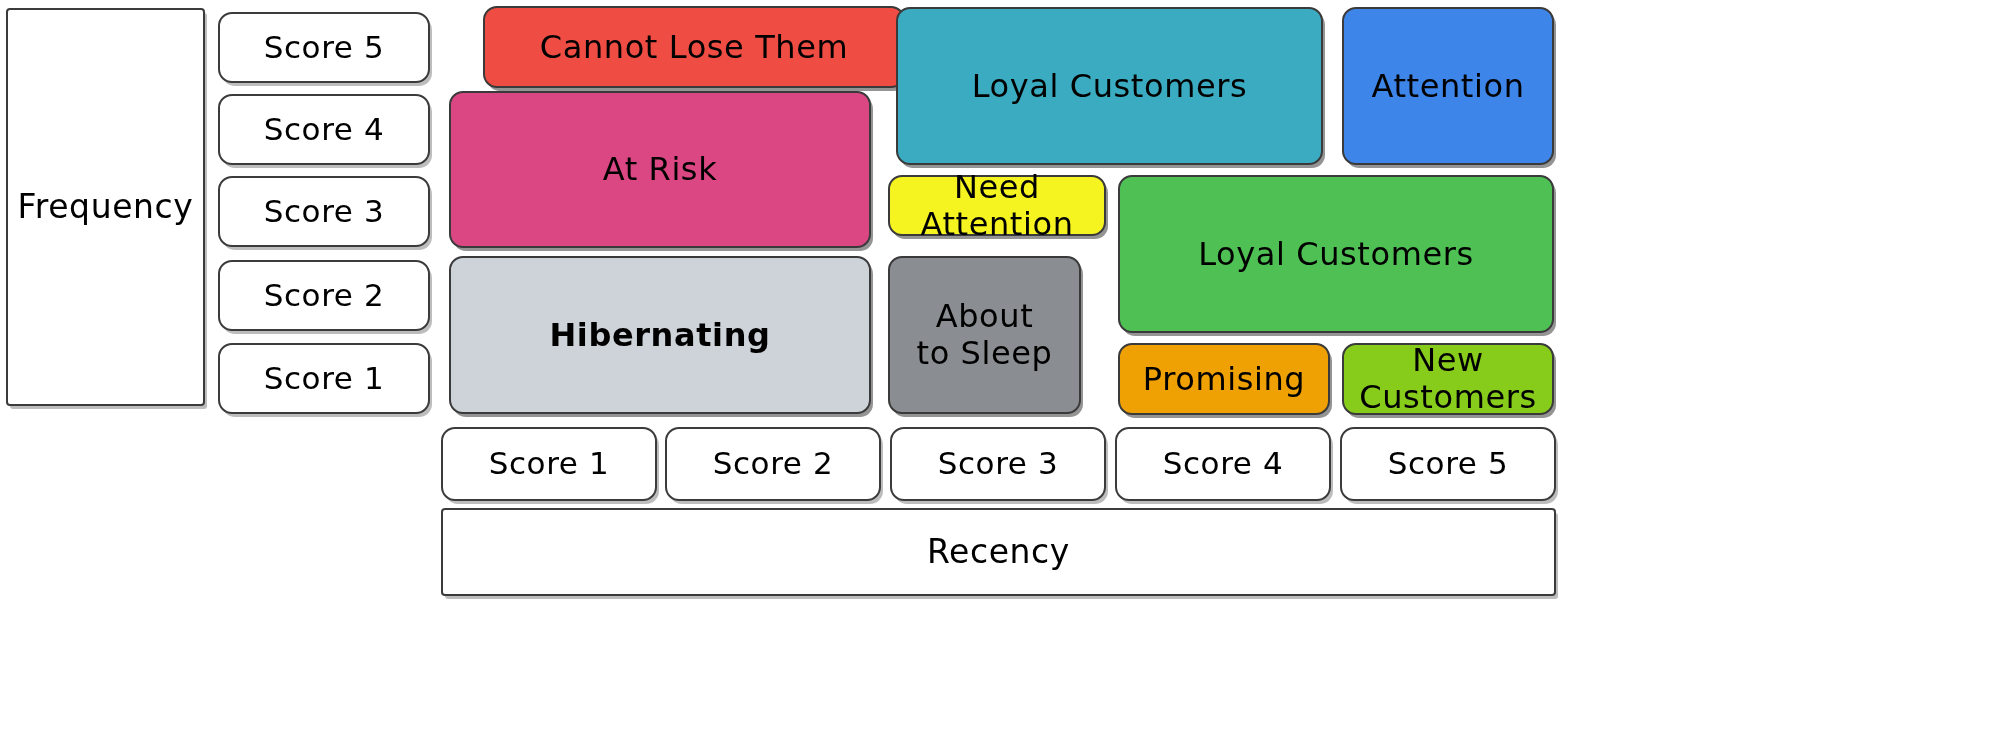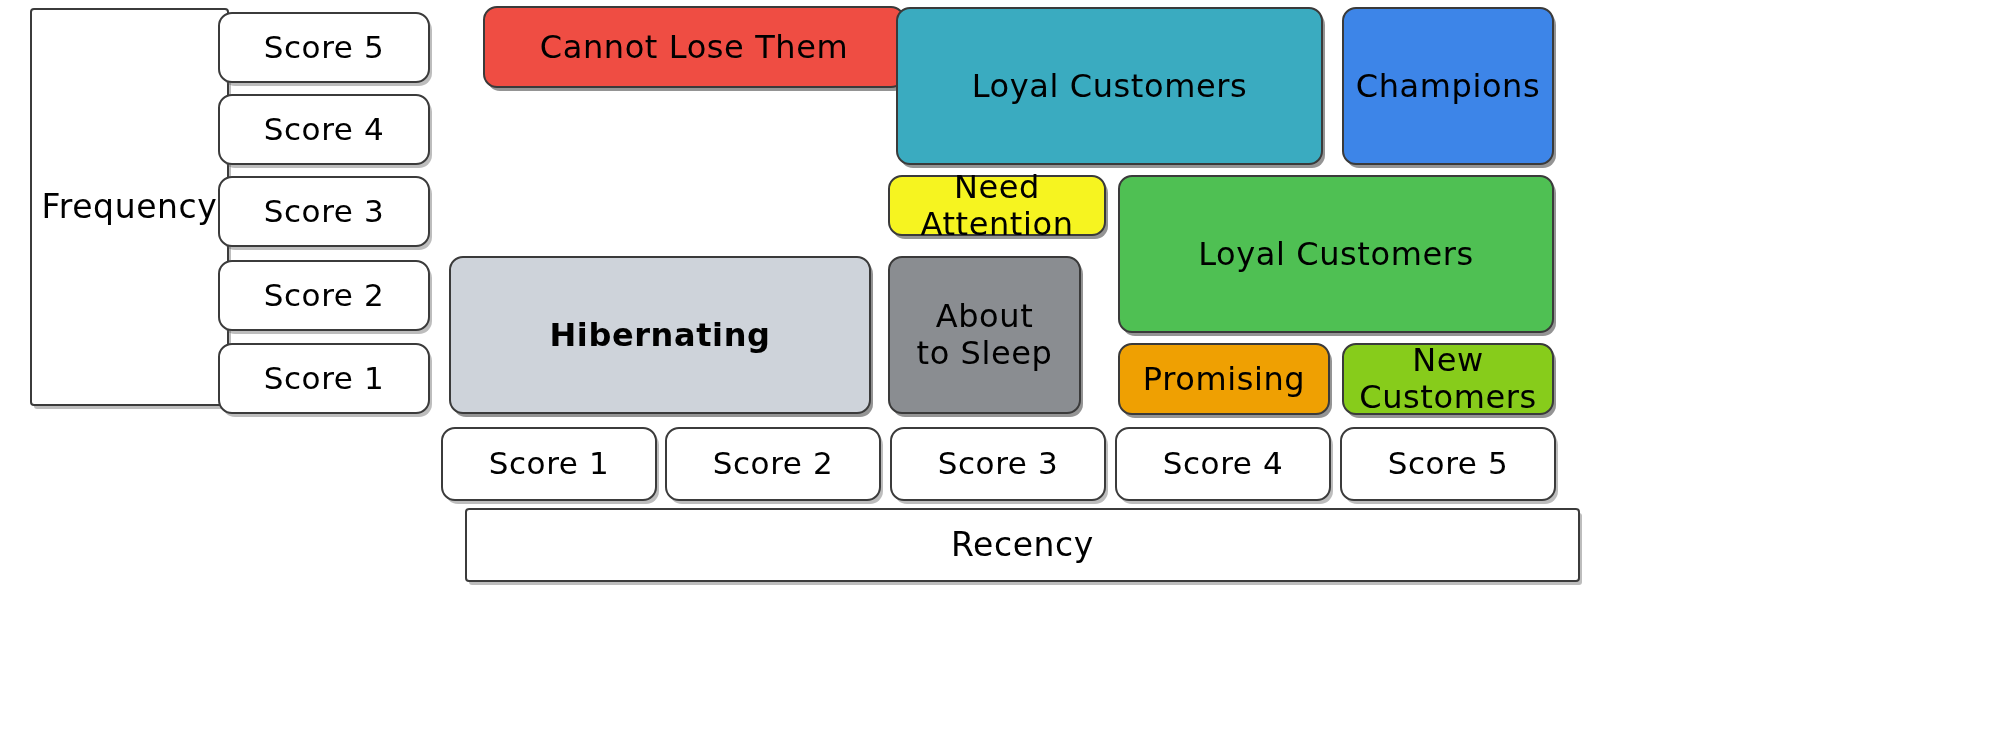--- a/index.html
+++ b/index.html
@@ -48,21 +48,21 @@
   .box.filled {
     border-color: #3a3a3a;
     border-width: 2px;
   }
   .label-axis {
     font-size: 33px;
   }
   .seg-label {
     font-size: 32px;
   }
-  .big-rounded { border-radius: 4px; margin-left: 24px; }
+  .big-rounded { border-radius: 4px; }
 </style>
 </head>
 <body>
 
 <div id="canvas">
 
   <div class="box plain big-rounded label-axis" style="left:6px; top:8px; width:199px; height:398px;">
     <span>Frequency</span>
   </div>
 
@@ -79,31 +79,34 @@
     <span>Score 2</span>
   </div>
   <div class="box plain" style="left:218px; top:343px; width:212px; height:71px;">
     <span>Score 1</span>
   </div>
 
   <div class="box filled seg-label" style="left:449px; top:6px; width:422px; height:82px; background:#ef4d43;margin-left:34px;">
     <span>Cannot Lose Them</span>
   </div>
 
+  <div class="box filled seg-label" style="left:449px; top:91px; width:422px; height:157px; background:#da4783;">
+    <span>At Risk</span>
+  </div>
 
   <div class="box filled seg-label" style="left:449px; top:256px; width:422px; height:158px; background:#ced3da;font-weight:bold;">
     <span>Hibernating</span>
   </div>
 
   <div class="box filled seg-label" style="left:896px; top:7px; width:427px; height:158px; background:#3aabc0;">
     <span>Loyal Customers</span>
   </div>
 
   <div class="box filled seg-label" style="left:1342px; top:7px; width:212px; height:158px; background:#3d85e8;">
-    <span>Champions</span>
+    <span>Attention</span>
   </div>
 
   <div class="box filled seg-label" style="left:888px; top:175px; width:218px; height:61px; background:#f6f420;">
     <span>Need Attention</span>
   </div>
 
   <div class="box filled seg-label" style="left:1118px; top:175px; width:436px; height:158px; background:#4fc053;">
     <span>Loyal Customers</span>
   </div>
 
@@ -128,17 +131,17 @@
   <div class="box plain" style="left:890px; top:427px; width:216px; height:74px;">
     <span>Score 3</span>
   </div>
   <div class="box plain" style="left:1115px; top:427px; width:216px; height:74px;">
     <span>Score 4</span>
   </div>
   <div class="box plain" style="left:1340px; top:427px; width:216px; height:74px;">
     <span>Score 5</span>
   </div>
 
-  <div class="box plain big-rounded label-axis" style="left:441px; top:508px; width:1115px; height:74px;">
+  <div class="box plain big-rounded label-axis" style="left:441px; top:508px; width:1115px; height:88px;">
     <span>Recency</span>
   </div>
 
 </div>
 
 </body></html>

